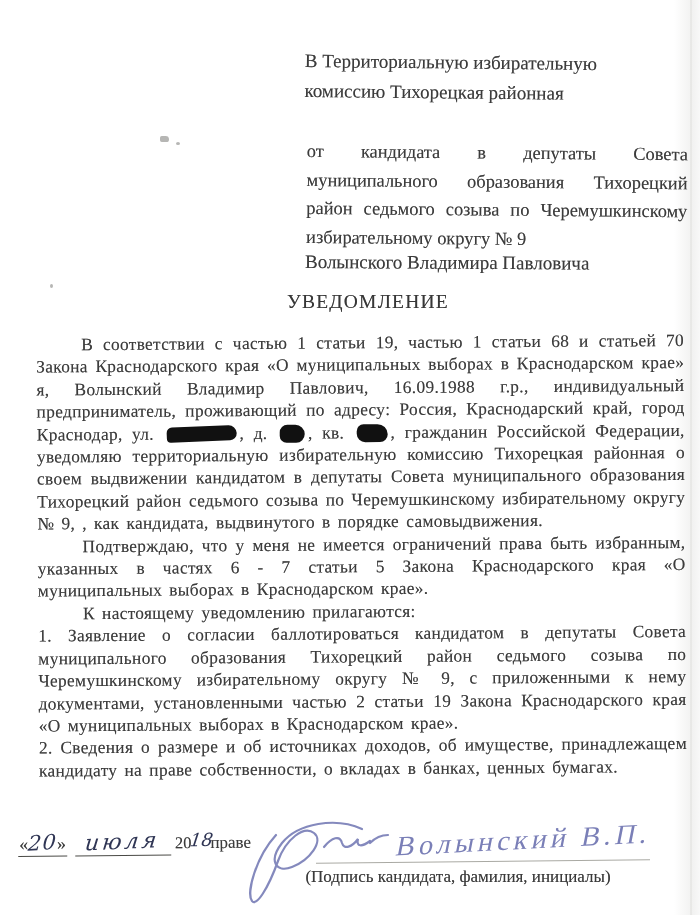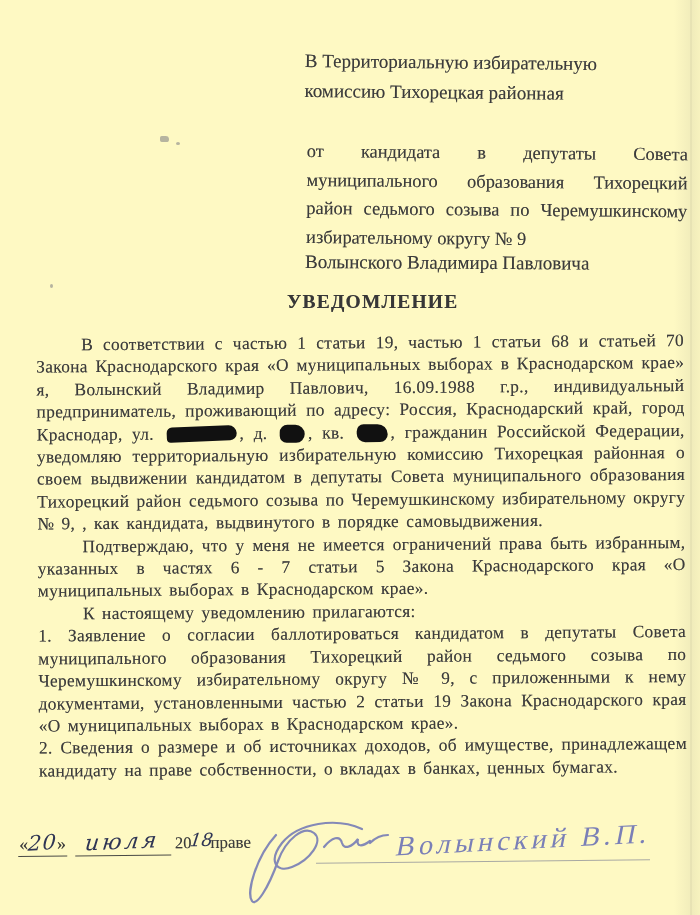--- a/index.html
+++ b/index.html
@@ -1,18 +1,18 @@
 <!DOCTYPE html>
 <html lang="ru"><head>
 <meta charset="utf-8">
 <style>
   html,body{margin:0;padding:0;background:#e8e8e6;}
   .page{
     position:relative;width:700px;height:915px;overflow:hidden;
-    background:#fef9c3;
+    background:#ffffff;
     font-family:"Liberation Serif", serif;
     color:#3c3c3c;
   }
   
   .edge-right{
     position:absolute;top:0;right:0;width:26px;height:100%;
     background:linear-gradient(90deg, rgba(120,120,112,0) 0%, rgba(120,120,112,0.10) 70%, rgba(120,120,112,0.05) 100%);
   }
   .edge-streak{
     position:absolute;top:0;right:8px;width:2px;height:100%;
@@ -35,21 +35,21 @@
     font-size:18.4px;line-height:28.6px;
     transform:rotate(0.5deg);transform-origin:left top;
   }
   .from-block .just{text-align:justify;text-align-last:justify;}
   .name-line{
     position:absolute;left:305px;top:252px;width:360px;
     font-size:19px;transform:rotate(0.3deg);
   }
   .doc-title{
     position:absolute;left:287px;top:291px;
-    font-size:19.5px;font-weight:bold;letter-spacing:1.2px;color:#373737;
+    font-size:19.5px;font-weight:normal;letter-spacing:1.2px;color:#373737;
   }
   .body-block{
     position:absolute;left:36px;top:329px;width:648px;
     font-size:17.4px;line-height:22.4px;text-align:justify;
     letter-spacing:.3px;word-spacing:2.5px;
     transform:rotate(-0.4deg);transform-origin:top right;
   }
   .body-block p{margin:0;}
   .body-block p.ind{text-indent:45px;}
   .blob{
@@ -131,14 +131,15 @@
   </div>
 
   <svg class="flourish" width="150" height="96" viewBox="0 0 150 96">
     <path d="M116 16 C 90 4, 52 10, 36 30 C 22 48, 30 60, 46 54 C 64 47, 78 28, 68 20 C 58 12, 40 26, 32 48 C 22 76, 10 94, 6 88 C 0 80, 10 44, 30 22"></path>
     <path d="M78 34 c 8 -10 16 -12 18 -4 c 2 7 10 4 16 -4 c -2 8 4 8 12 2"></path>
     <path d="M124 30 c 6 -6 12 -8 18 -8"></path>
   </svg>
 
   <div class="sig-name">Волынский В.П.</div>
   <div class="sig-line"></div>
+  <div class="sig-caption printed">(Подпись кандидата, фамилия, инициалы)</div>
 
 </div>
 
 </body></html>

